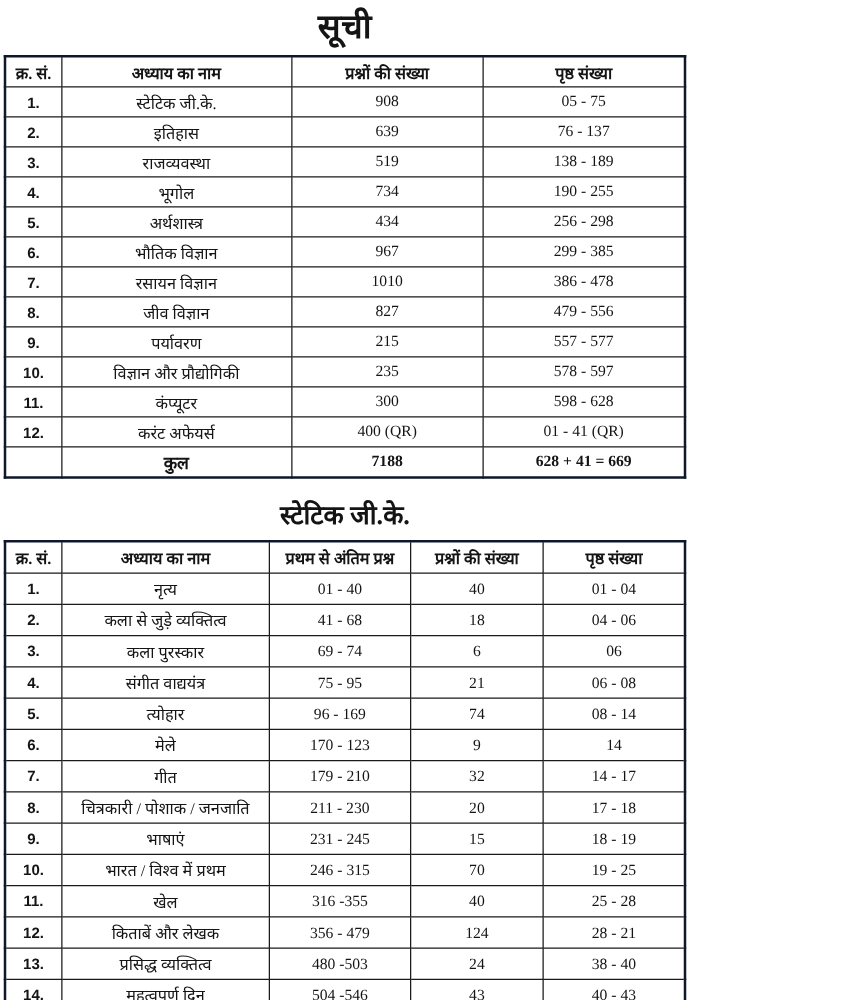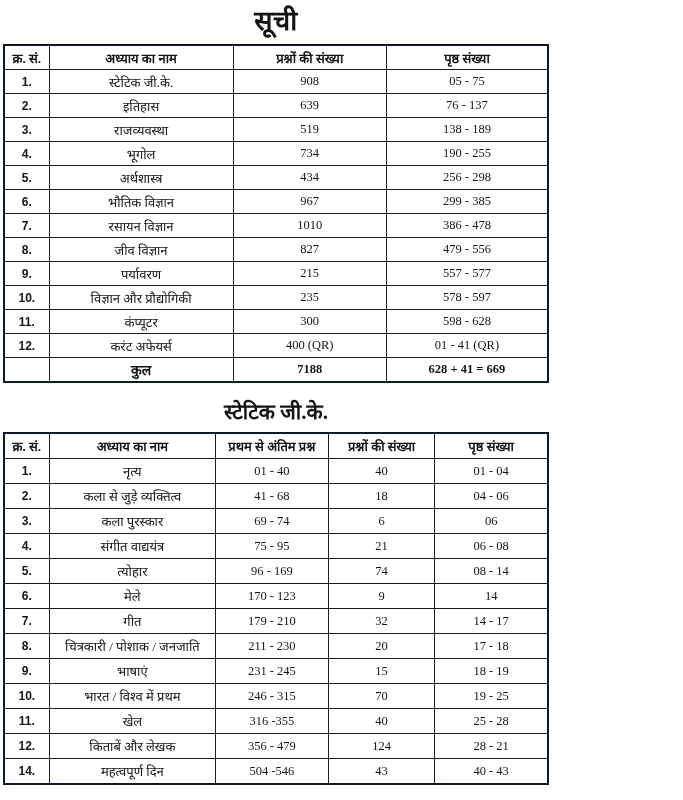--- a/index.html
+++ b/index.html
@@ -283,20 +283,27 @@
           <td class="c-num">25 - 28</td>
         </tr>
         <tr>
           <td class="c-sn">12.</td>
           <td class="c-name">किताबें और लेखक</td>
           <td class="c-num">356 - 479</td>
           <td class="c-num">124</td>
           <td class="c-num">28 - 21</td>
         </tr>
         <tr>
+          <td class="c-sn">13.</td>
+          <td class="c-name">प्रसिद्ध व्यक्तित्व</td>
+          <td class="c-num">480 -503</td>
+          <td class="c-num">24</td>
+          <td class="c-num">38 - 40</td>
+        </tr>
+        <tr>
           <td class="c-sn">14.</td>
           <td class="c-name">महत्वपूर्ण दिन</td>
           <td class="c-num">504 -546</td>
           <td class="c-num">43</td>
           <td class="c-num">40 - 43</td>
         </tr>
       </tbody>
     </table>
 
 </div>

